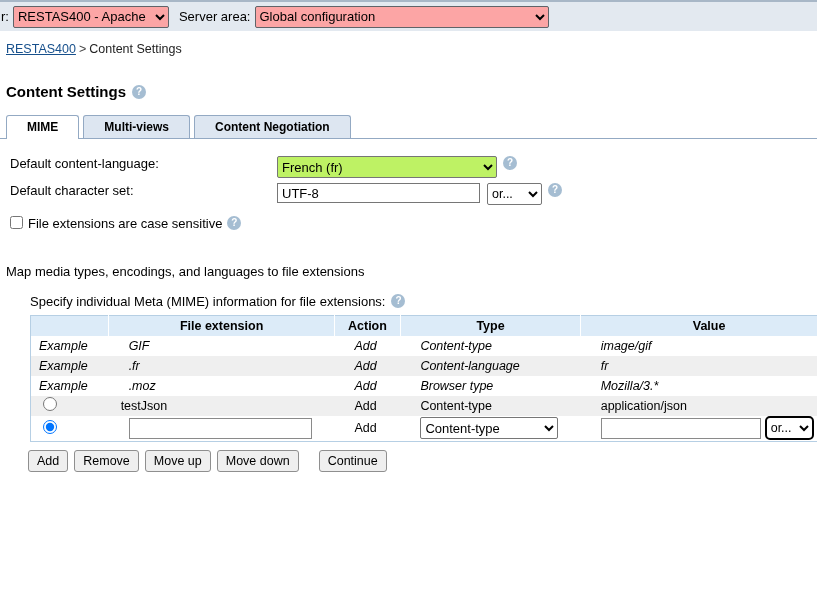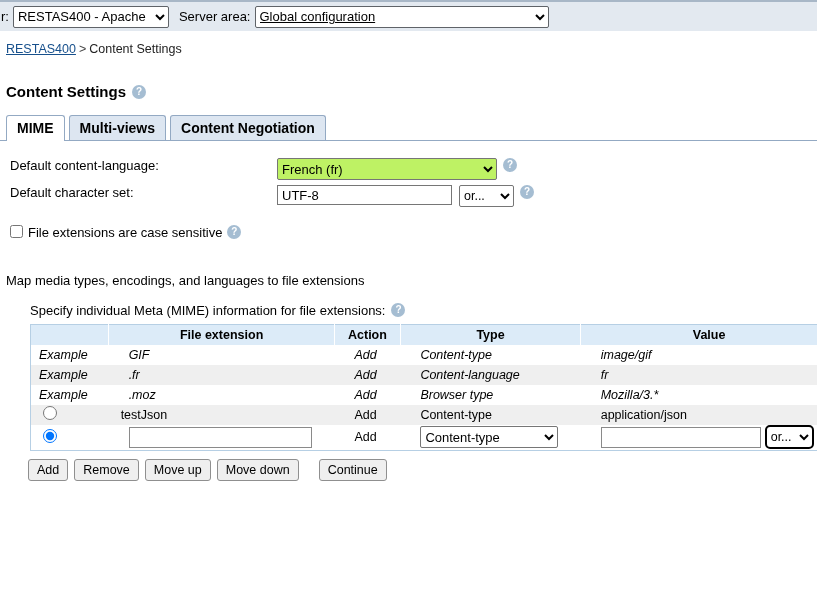--- a/index.html
+++ b/index.html
@@ -10,26 +10,26 @@
     font-family:"Liberation Sans", sans-serif; font-size:13px;
   }
 
   
   .topbar {
     height:31px; background:#e3e9f0; border-top:2px solid #a8b7c7;
     display:flex; align-items:center; padding-left:1px;
   }
   .topbar label { margin:0 4px 0 0; white-space:nowrap; }
   .topbar select {
-    background:#ffffff; border:1px solid #5f6368; height:22px;
+    background:#fca5a5; border:1px solid #5f6368; height:22px;
     font-family:inherit; font-size:13px; border-radius:2px;
   }
   .sel-server { width:156px; margin-right:10px; }
   .area-label { margin-left:2px; }
-  .sel-area { width:294px;text-decoration:underline; }
+  .sel-area { width:294px; }
 
   
   .breadcrumb { padding:11px 0 0 6px; font-size:12.5px; color:#222; }
   .breadcrumb a { color:#17508c; text-decoration:underline; }
   .breadcrumb .sep { margin:0 3px; color:#444; }
 
   
   .title-row { display:flex; align-items:center; gap:6px; margin:27px 0 0 6px; }
   .title-row h1 { margin:0; font-size:15px; font-weight:bold; }
 
@@ -38,34 +38,34 @@
     width:14px; height:14px; min-width:14px; border-radius:50%;
     background:#a5bdd2; color:#fff; font-size:10px; font-weight:bold;
     display:inline-flex; align-items:center; justify-content:center;
     cursor:pointer; line-height:14px; user-select:none;
   }
 
   
   .tabs { display:flex; gap:4px; padding-left:6px; margin-top:15px; border-bottom:1px solid #93a9c3; }
   .tab {
     background:#dde6f1; border:1px solid #93a9c3; border-bottom:none;
-    border-radius:3px 3px 0 0; padding:4px 10px; font-weight:bold;
-    font-size:14px; cursor:pointer;
+    border-radius:3px 3px 0 0; padding:4px 20px; font-weight:bold;
+    font-size:12px; cursor:pointer;
   }
   .tab.active { background:#fff; margin-bottom:-1px; padding-bottom:5px; }
 
   
   .form-area { margin:17px 0 0 10px; }
   .form-row { display:flex; align-items:flex-start; margin-bottom:3px; min-height:24px; }
   .flabel { width:267px; }
   .sel-lang { width:220px; height:22px; border:1px solid #767676; background:#bef264; font-family:inherit; font-size:13px; border-radius:2px; }
-  .charset-input { width:175px; height:20px; border:1px solid #767676; font-family:inherit; font-size:13px; padding:1px 4px; }
+  .charset-input { width:203px; height:20px; border:1px solid #767676; font-family:inherit; font-size:13px; padding:1px 4px; }
   .sel-or { width:55px; height:22px; margin-left:7px; border:1px solid #767676; background:#fff; font-family:inherit; font-size:12.5px; border-radius:2px; }
   .form-row .help { margin-left:6px; }
-  .check-row { margin-top:16px; }
+  .check-row { margin-top:9px; }
   .check-row input { margin:0 5px 0 0; width:13px; height:13px; }
   .check-row .help { margin-left:5px; }
 
   .map-text { margin:24px 0 0 6px; }
   .specify-row { margin:15px 0 6px 30px; display:flex; align-items:flex-start; gap:6px; }
 
   
   .mime-table { border-collapse:collapse; margin-left:30px; width:808px; border:1px solid #b6cfe4; font-size:12.5px; }
   .mime-table th {
     background:#dcebf8; font-weight:bold; text-align:center;

